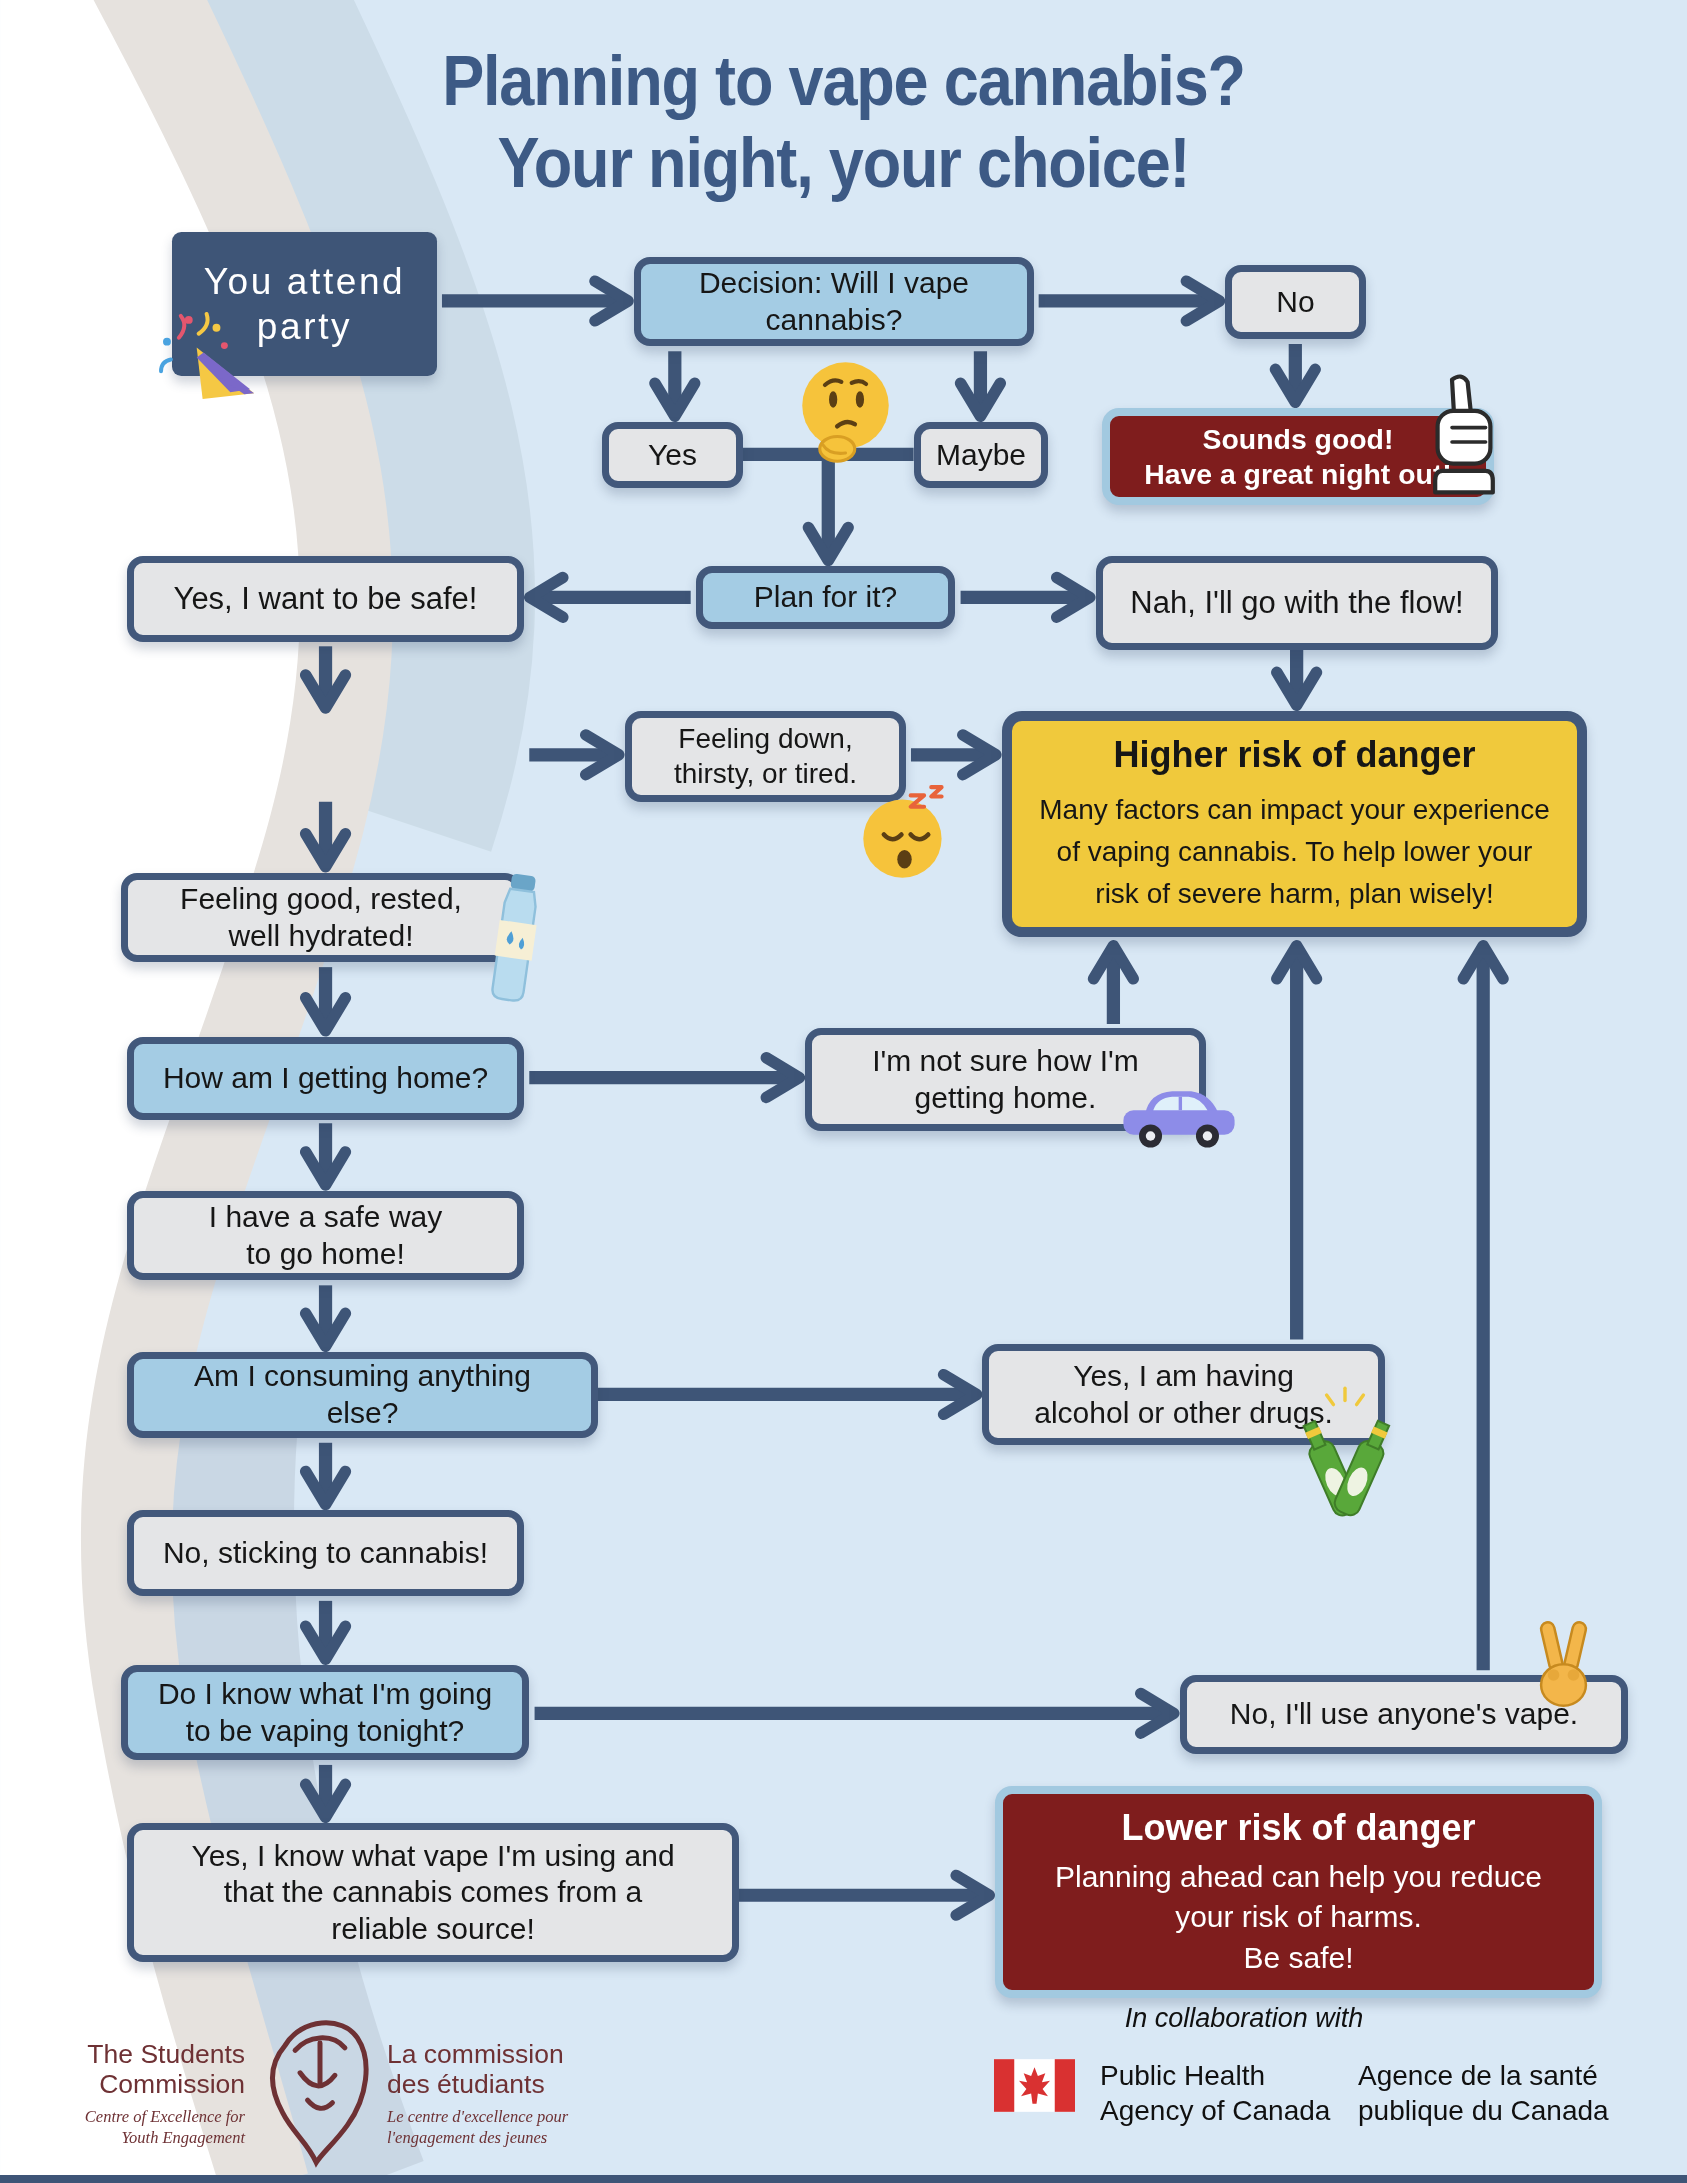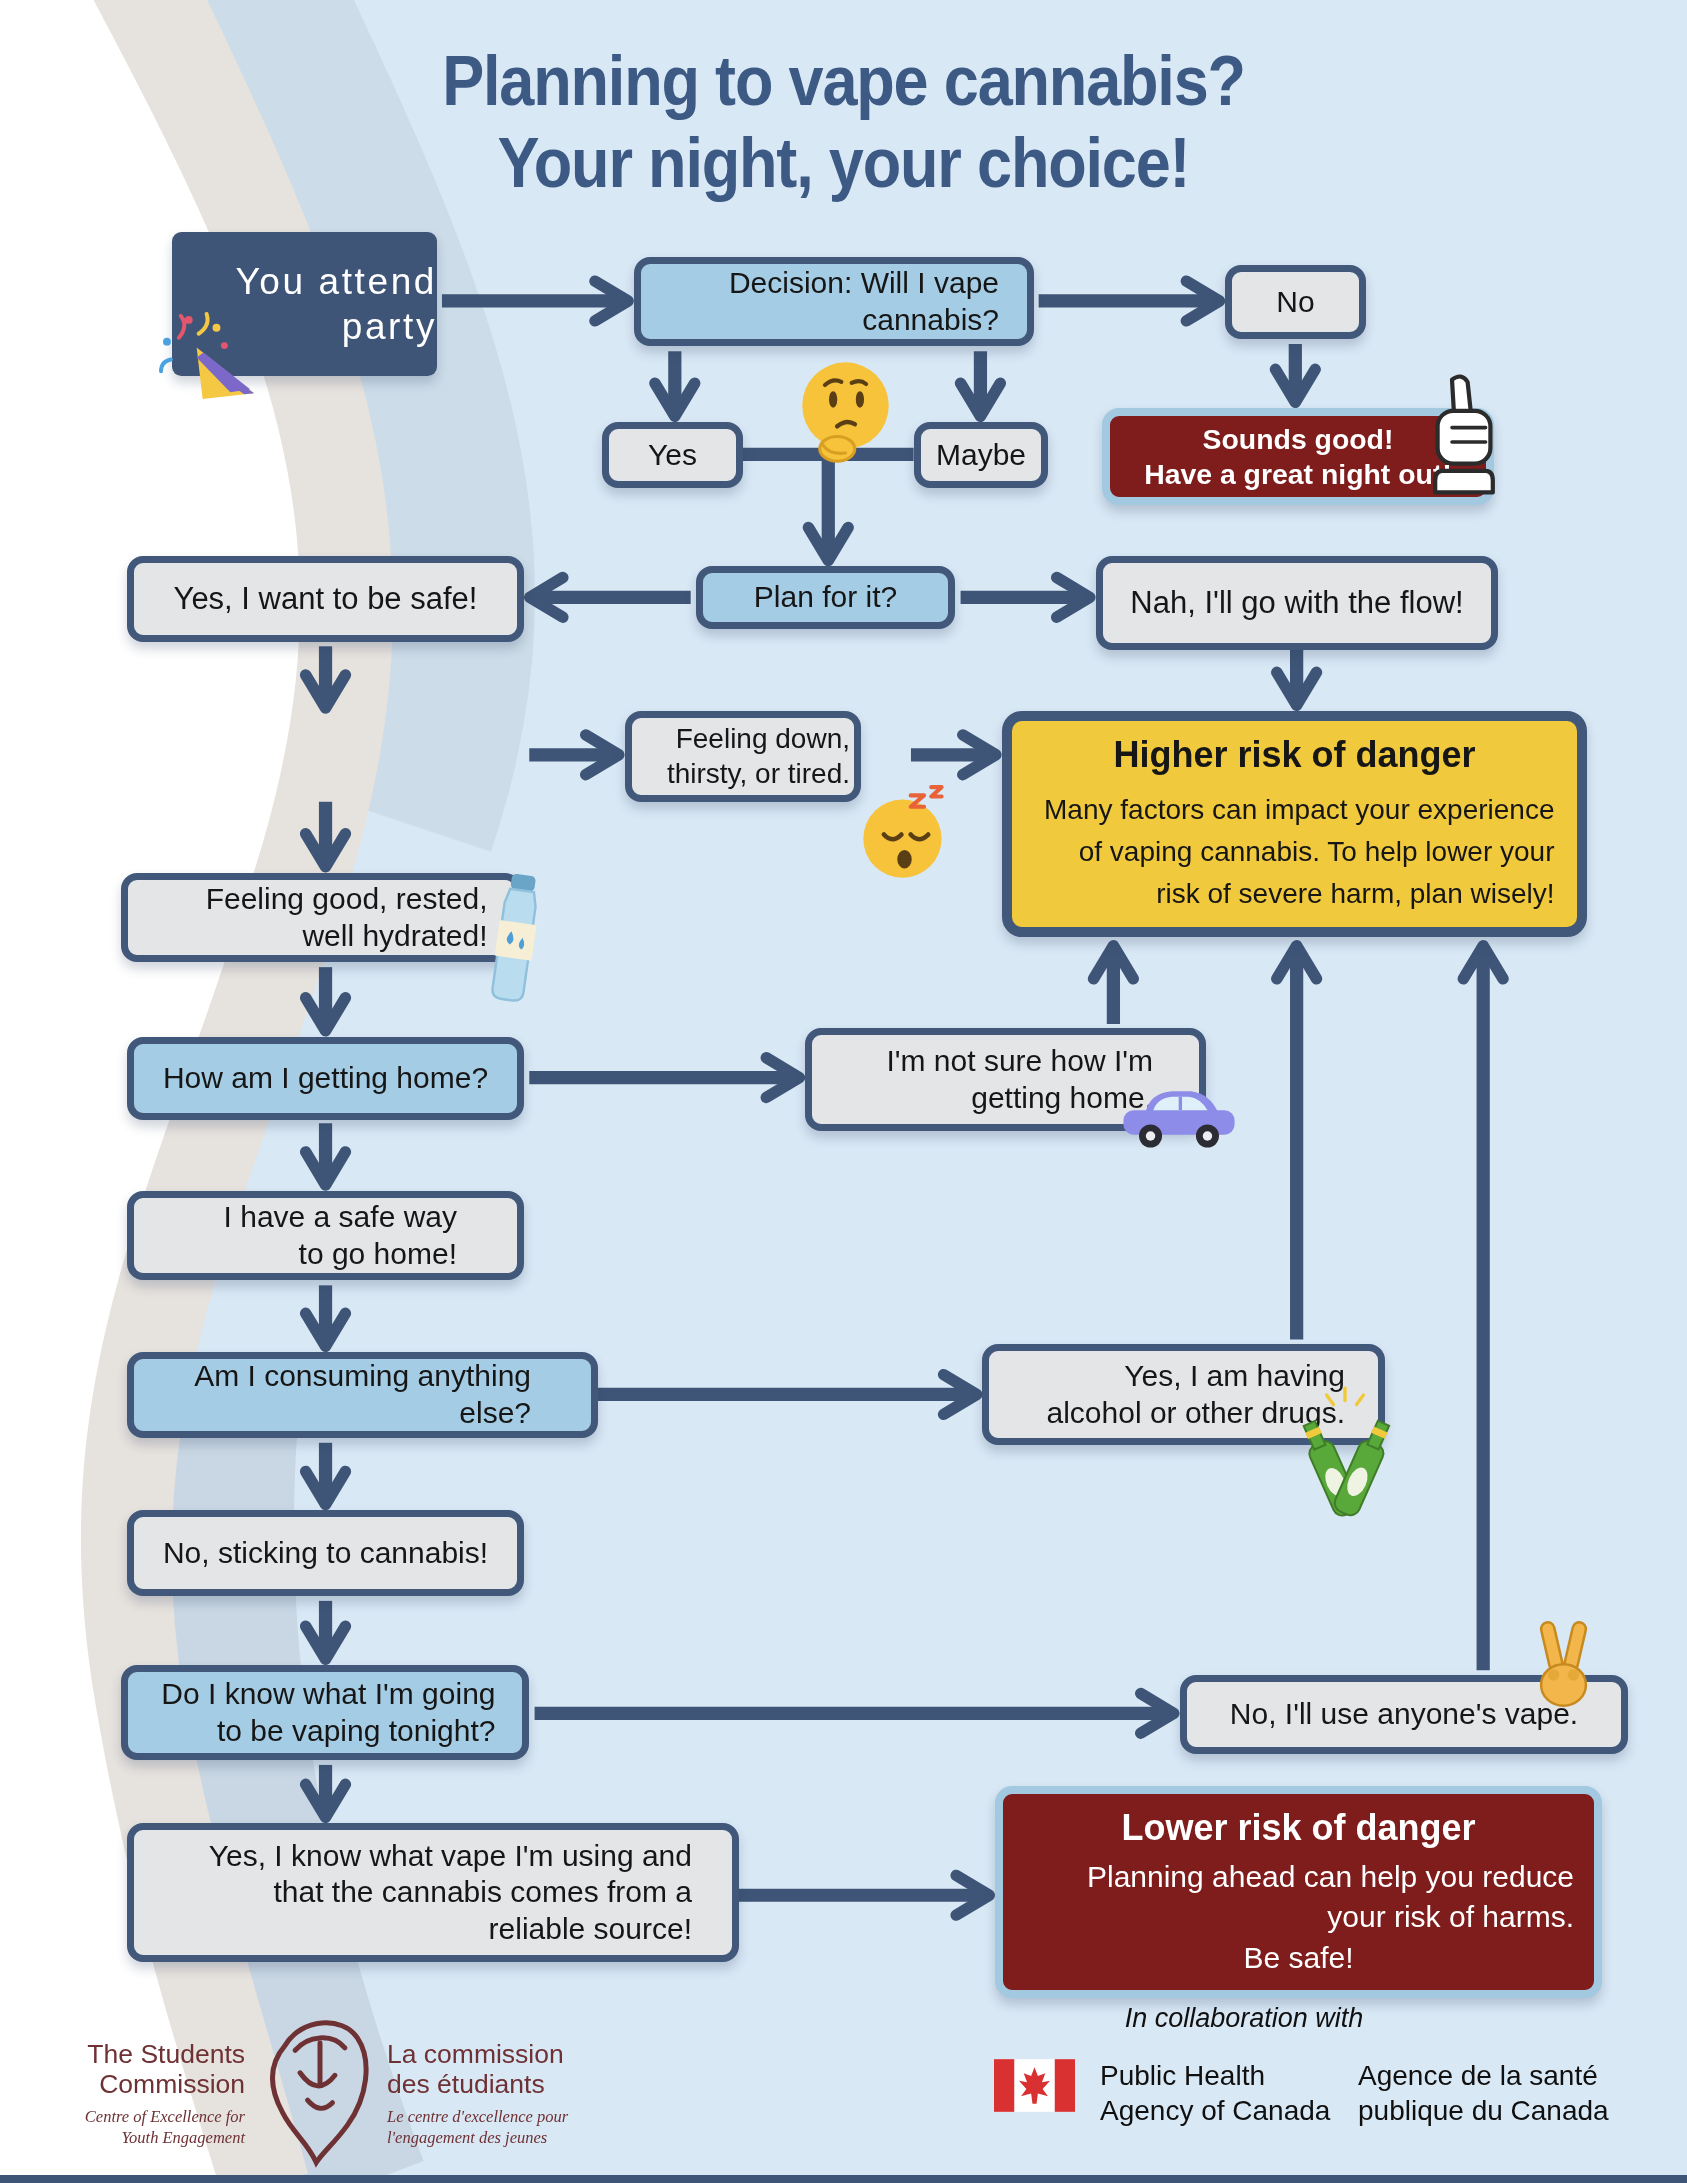--- a/index.html
+++ b/index.html
@@ -2,21 +2,21 @@
 <html style="font-size:10.6px"><head>
 <meta charset="utf-8">
 <style>
   html,body{margin:0;padding:0;background:#fff;}
   .page{position:relative;width:1687px;height:2183px;overflow:hidden;background:#d9e8f5;
         font-family:"Liberation Sans",sans-serif;}
   .bg{position:absolute;left:0;top:0;}
   .title-line{position:absolute;left:20px;width:1647px;text-align:center;color:#3d5a85;
       font-weight:bold;font-size:70px;letter-spacing:-1.3px;transform:scaleX(.9);}
   .box{position:absolute;box-sizing:border-box;display:flex;flex-direction:column;
-      align-items:center;justify-content:center;text-align:right;color:#161616;
+      align-items:center;justify-content:center;text-align:center;color:#161616;
       line-height:1.22;box-shadow:0 6.6px 10.6px rgba(45,65,95,.22);}
   .gray{background:#e4e5e7;border:7.3px solid #42587b;border-radius:16px;}
   .blue{background:#a4cce4;border:7.3px solid #42587b;border-radius:16px;}
   .navy{background:#3e5577;color:#fff;border-radius:9.3px;}
   .glow{background:#7f1d1d;color:#fff;border:8.6px solid #a2c9e0;border-radius:17px;}
   .yellow{background:#f0c93c;border:10.6px solid #42587b;border-radius:20px;}
   .pre{white-space:pre-line;}
   .arrows{position:absolute;left:0;top:0;}
   .icon{position:absolute;}
   .foot{position:absolute;color:#101010;}
@@ -92,21 +92,21 @@
     <div>Have a great night out!</div>
   </div>
 
   <div class="box gray" style="left:127px;top:556px;width:397px;height:86px;font-size:31px;">Yes, I want to be safe!</div>
 
   <div class="box blue" style="left:696px;top:566px;width:259px;height:63px;font-size:30px;">Plan for it?</div>
 
   <div class="box gray" style="left:1096px;top:556px;width:402px;height:94px;font-size:31px;">Nah, I'll go with the flow!</div>
 
 
-  <div class="box gray" style="left:625px;top:711px;width:236px;height:91px;font-size:28px;padding:0 4px;">Feeling down, thirsty, or tired.</div>
+  <div class="box gray" style="left:625px;top:711px;width:281px;height:91px;font-size:28px;padding:0 4px;">Feeling down, thirsty, or tired.</div>
 
   <div class="box yellow" style="left:1002px;top:711px;width:585px;height:226px;padding:0 22.5px;">
     <div style="font-size:36px;font-weight:bold;margin-bottom:12px;">Higher risk of danger</div>
     <div style="font-size:28px;line-height:1.5;">Many factors can impact your experience of vaping cannabis. To help lower your risk of severe harm, plan wisely!</div>
   </div>
 
   <div class="box gray" style="left:121px;top:873px;width:400px;height:89px;font-size:30px;padding:0 26.5px;">Feeling good, rested, well hydrated!</div>
 
   <div class="box blue" style="left:127px;top:1037px;width:397px;height:83px;font-size:30px;">How am I getting home?</div>
 

